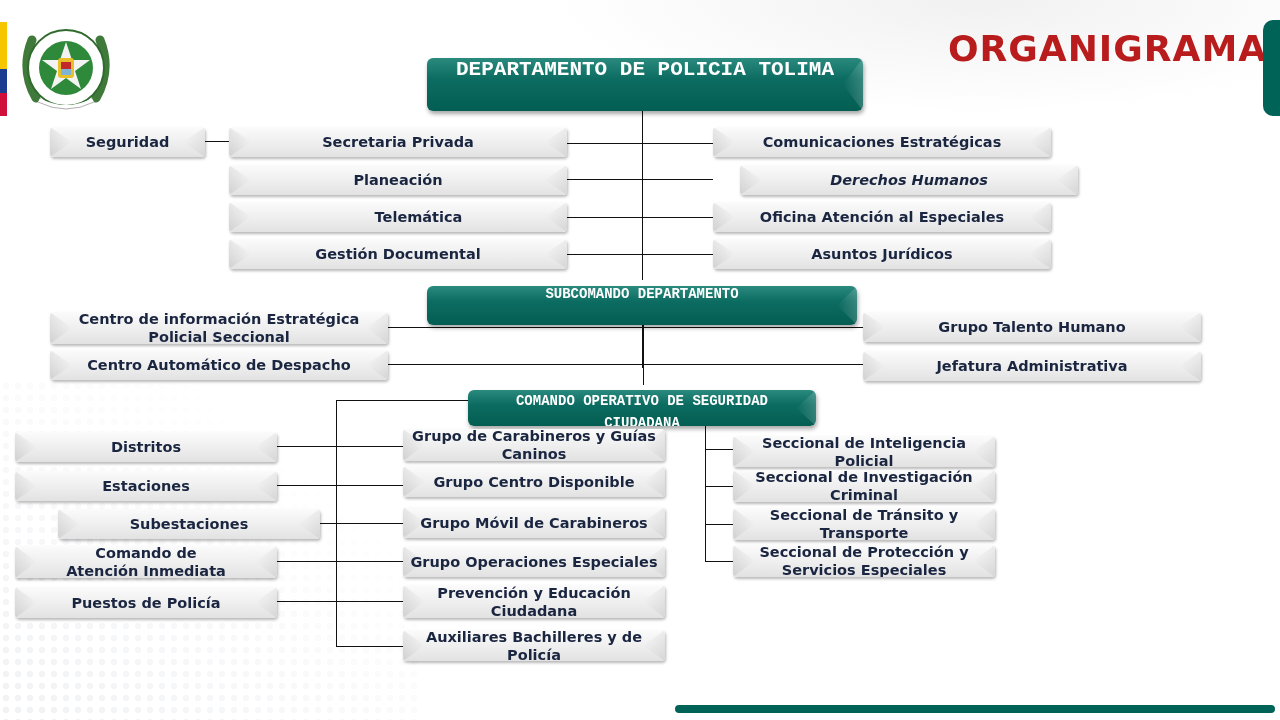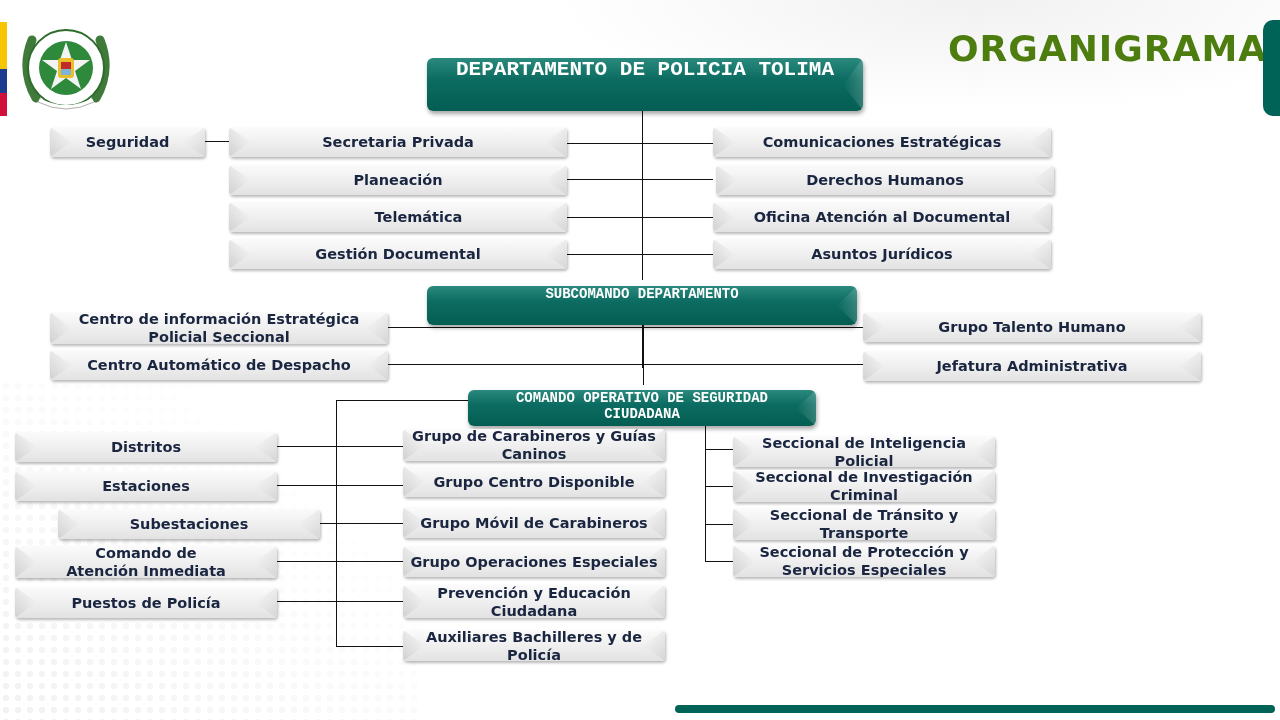--- a/index.html
+++ b/index.html
@@ -24,21 +24,21 @@
   }
   .flag { position: absolute; left: 0; top: 22px; width: 7px; height: 94px; }
   .flag div { width: 100%; }
   .flag .y { height: 47px; background: #f6c700; }
   .flag .b { height: 24px; background: #1d3b8f; }
   .flag .r { height: 23px; background: #d0103a; }
   .emblem { position: absolute; left: 16px; top: 20px; width: 100px; height: 96px; }
   .title {
     position: absolute; left: 948px; top: 28px;
     font-family: "DejaVu Sans", sans-serif; font-weight: bold;
-    font-size: 36px; letter-spacing: 1px; color: #4d7c0f;
+    font-size: 36px; letter-spacing: 1px; color: #b91c1c;
   }
   .tab-right {
     position: absolute; left: 1263px; top: 20px; width: 30px; height: 96px;
     background: #006358; border-radius: 10px 0 0 10px;
   }
   .bottom-bar {
     position: absolute; left: 675px; top: 705px; width: 600px; height: 8px;
     background: #006358; border-radius: 4px;
   }
   .line { position: absolute; background: #111; }
@@ -153,25 +153,25 @@
 <div class="box" style="left:229px;top:202px;width:338px;height:30px;padding-left:41px;">
   <span>Telemática</span>
 </div>
 <div class="box" style="left:229px;top:239px;width:338px;height:30px;">
   <span>Gestión Documental</span>
 </div>
 
 <div class="box" style="left:713px;top:127px;width:338px;height:30px;">
   <span>Comunicaciones Estratégicas</span>
 </div>
-<div class="box" style="left:716px;top:165px;width:338px;height:30px;">
+<div class="box" style="left:740px;top:165px;width:338px;height:30px;font-style:italic;">
   <span>Derechos Humanos</span>
 </div>
 <div class="box" style="left:713px;top:202px;width:338px;height:30px;">
-  <span>Oficina Atención al Documental</span>
+  <span>Oficina Atención al Especiales</span>
 </div>
 <div class="box" style="left:713px;top:239px;width:338px;height:30px;">
   <span>Asuntos Jurídicos</span>
 </div>
 
 <div class="gbox" style="left:427px;top:279px;width:430px;height:39px;font-size:14px;">
   <span>SUBCOMANDO DEPARTAMENTO</span>
 </div>
 
 <div class="box" style="left:50px;top:312px;width:338px;height:32px;">
@@ -180,21 +180,21 @@
 <div class="box" style="left:50px;top:350px;width:338px;height:30px;">
   <span>Centro Automático de Despacho</span>
 </div>
 <div class="box" style="left:863px;top:312px;width:338px;height:30px;">
   <span>Grupo Talento Humano</span>
 </div>
 <div class="box" style="left:863px;top:351px;width:338px;height:30px;">
   <span>Jefatura Administrativa</span>
 </div>
 
-<div class="gbox" style="left:468px;top:383px;width:348px;height:36px;font-size:14px;line-height:16px;">
+<div class="gbox" style="left:468px;top:383px;width:348px;height:36px;font-size:14px;line-height:22px;">
   <span style="padding:0 40px;">COMANDO OPERATIVO DE SEGURIDAD CIUDADANA</span>
 </div>
 
 <div class="box" style="left:15px;top:432px;width:262px;height:30px;">
   <span>Distritos</span>
 </div>
 <div class="box" style="left:15px;top:471px;width:262px;height:30px;">
   <span>Estaciones</span>
 </div>
 <div class="box" style="left:15px;top:509px;width:262px;height:30px;margin-left:43px;">

